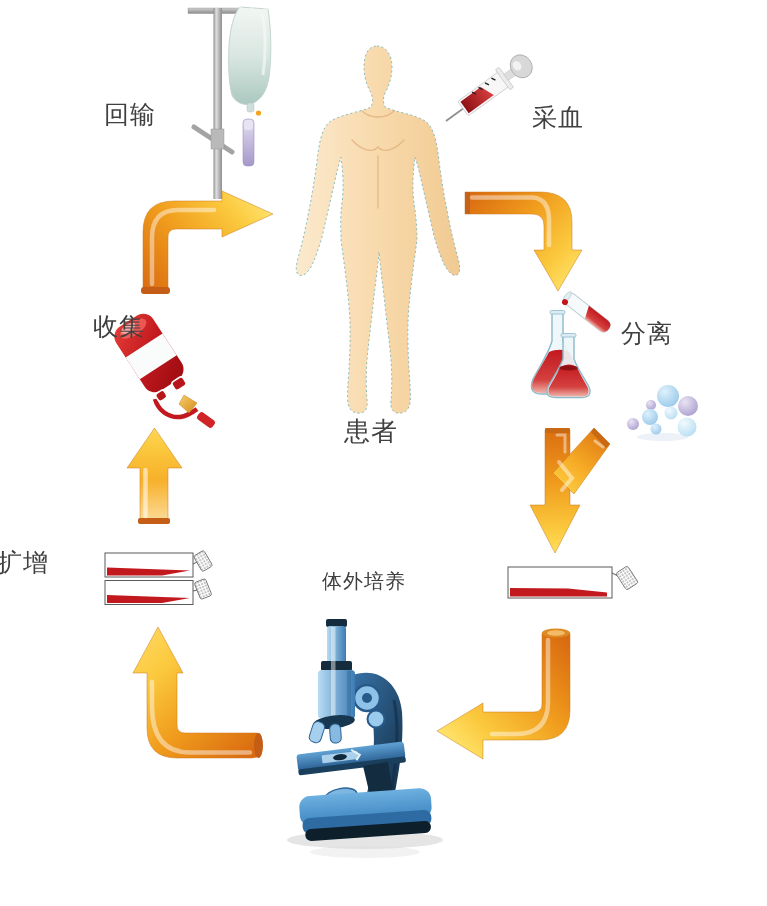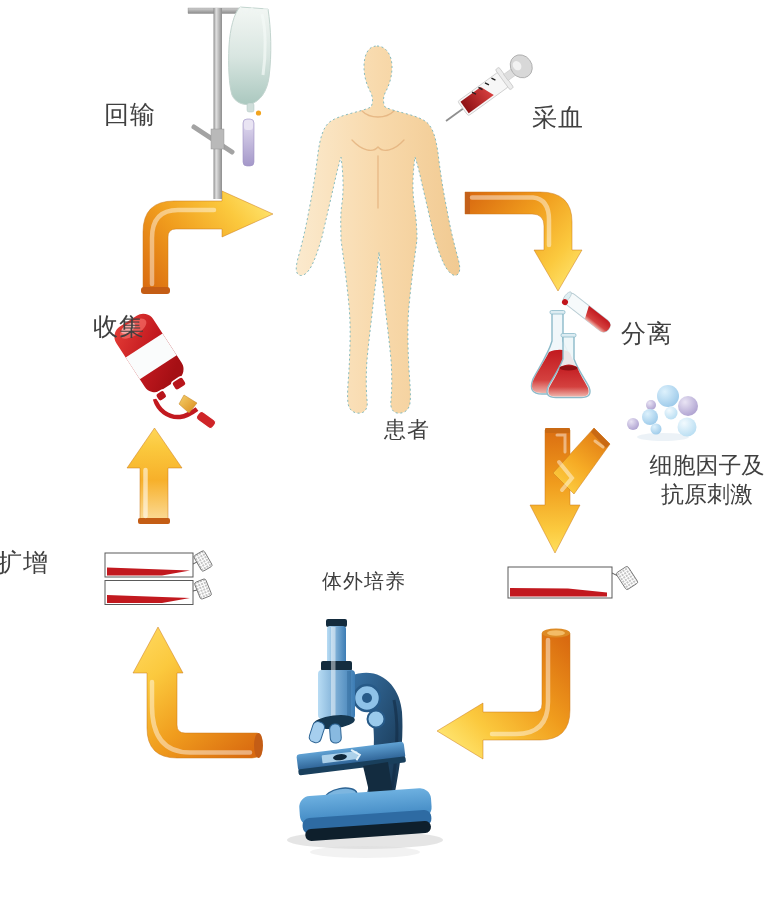--- a/index.html
+++ b/index.html
@@ -5,21 +5,21 @@
   html,body{margin:0;padding:0;background:#ffffff;}
   .stage{
     position:relative;width:767px;height:906px;background:#ffffff;overflow:hidden;
     font-family:"Liberation Sans","DejaVu Sans",sans-serif;
   }
   .art{position:absolute;left:0;top:0;width:767px;height:906px;}
   .lbl{
     position:absolute;font-weight:400;color:#404040;white-space:nowrap;
     font-size:25px;line-height:1.05;letter-spacing:1px;
   }
-  .lbl.small{font-size:22px;margin-left:40px;}
+  .lbl.small{font-size:26px;}
   .lbl.multi{white-space:normal;text-align:center;font-size:23px;line-height:1.25;width:122px;letter-spacing:0;}
   .arr{stroke:#c9791a;stroke-opacity:.55;stroke-width:.9;}
   .gloss{fill:none;stroke:#ffffff;stroke-opacity:.45;stroke-width:4.5;stroke-linecap:round;}
   .dash{fill:none;stroke:#7ab5b9;stroke-width:1;stroke-dasharray:2,2.6;opacity:.9;}
   .shade{fill:none;stroke:#e2b07c;stroke-width:1.3;stroke-linecap:round;opacity:.8;}
 </style>
 </head>
 <body>
 
 <div class="stage">
@@ -321,22 +321,18 @@
       <rect x="300" y="792" width="132" height="30" rx="11" fill="url(#baseG)"></rect>
       <rect x="302" y="814" width="129" height="16" rx="7" fill="#2e6ba3"></rect>
       <rect x="304" y="825" width="126" height="12" rx="6" fill="#0e1f2c"></rect>
     </g>
   </g>
 </svg>
 
 <div class="lbl" style="left:104px;top:101px;">回输</div>
 <div class="lbl" style="left:532px;top:104px;">采血</div>
 <div class="lbl" style="left:621px;top:320px;">分离</div>
-<div class="lbl multi" style="left:646px;top:451px;">
-  <div>细胞因子及</div>
-  <div>抗原刺激</div>
-</div>
 <div class="lbl" style="left:322px;top:571px;font-size:20px;">体外培养</div>
 <div class="lbl" style="left:-3px;top:549px;">扩增</div>
 <div class="lbl" style="left:45px;top:313px;margin-left:48px;">收集</div>
 <div class="lbl small" style="left:344px;top:418px;">患者</div>
 
 </div>
 
 </body></html>

